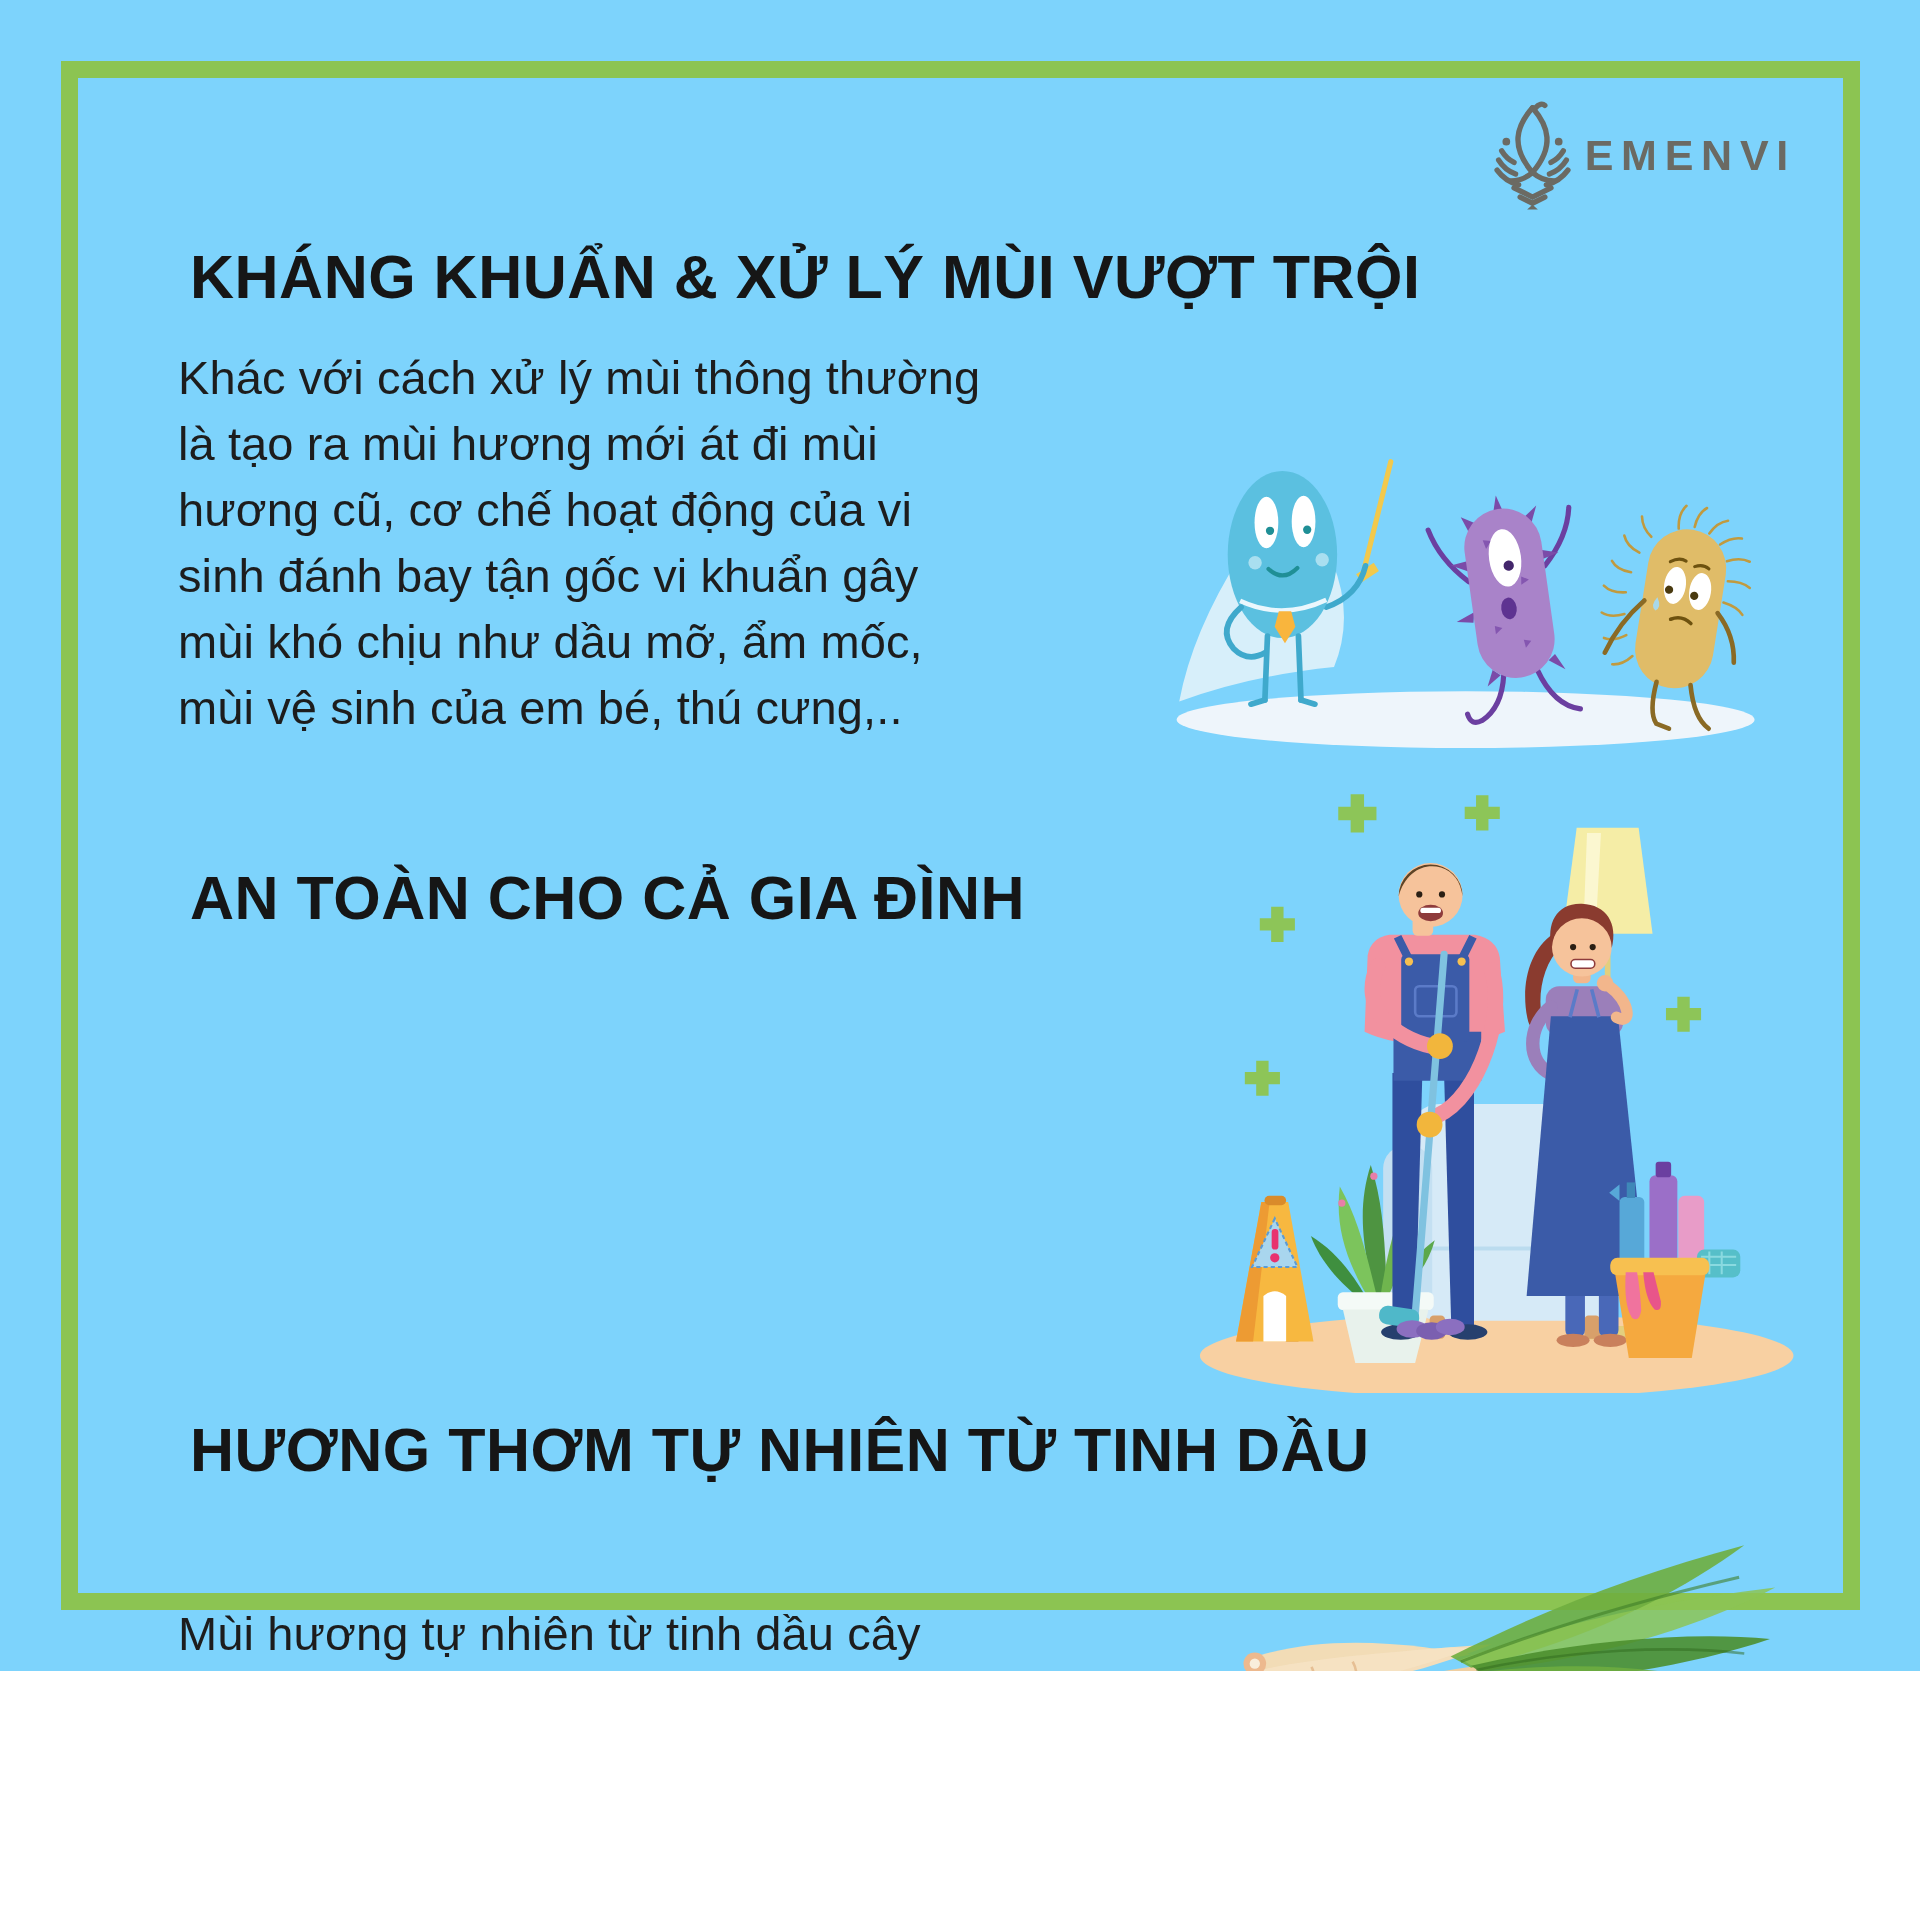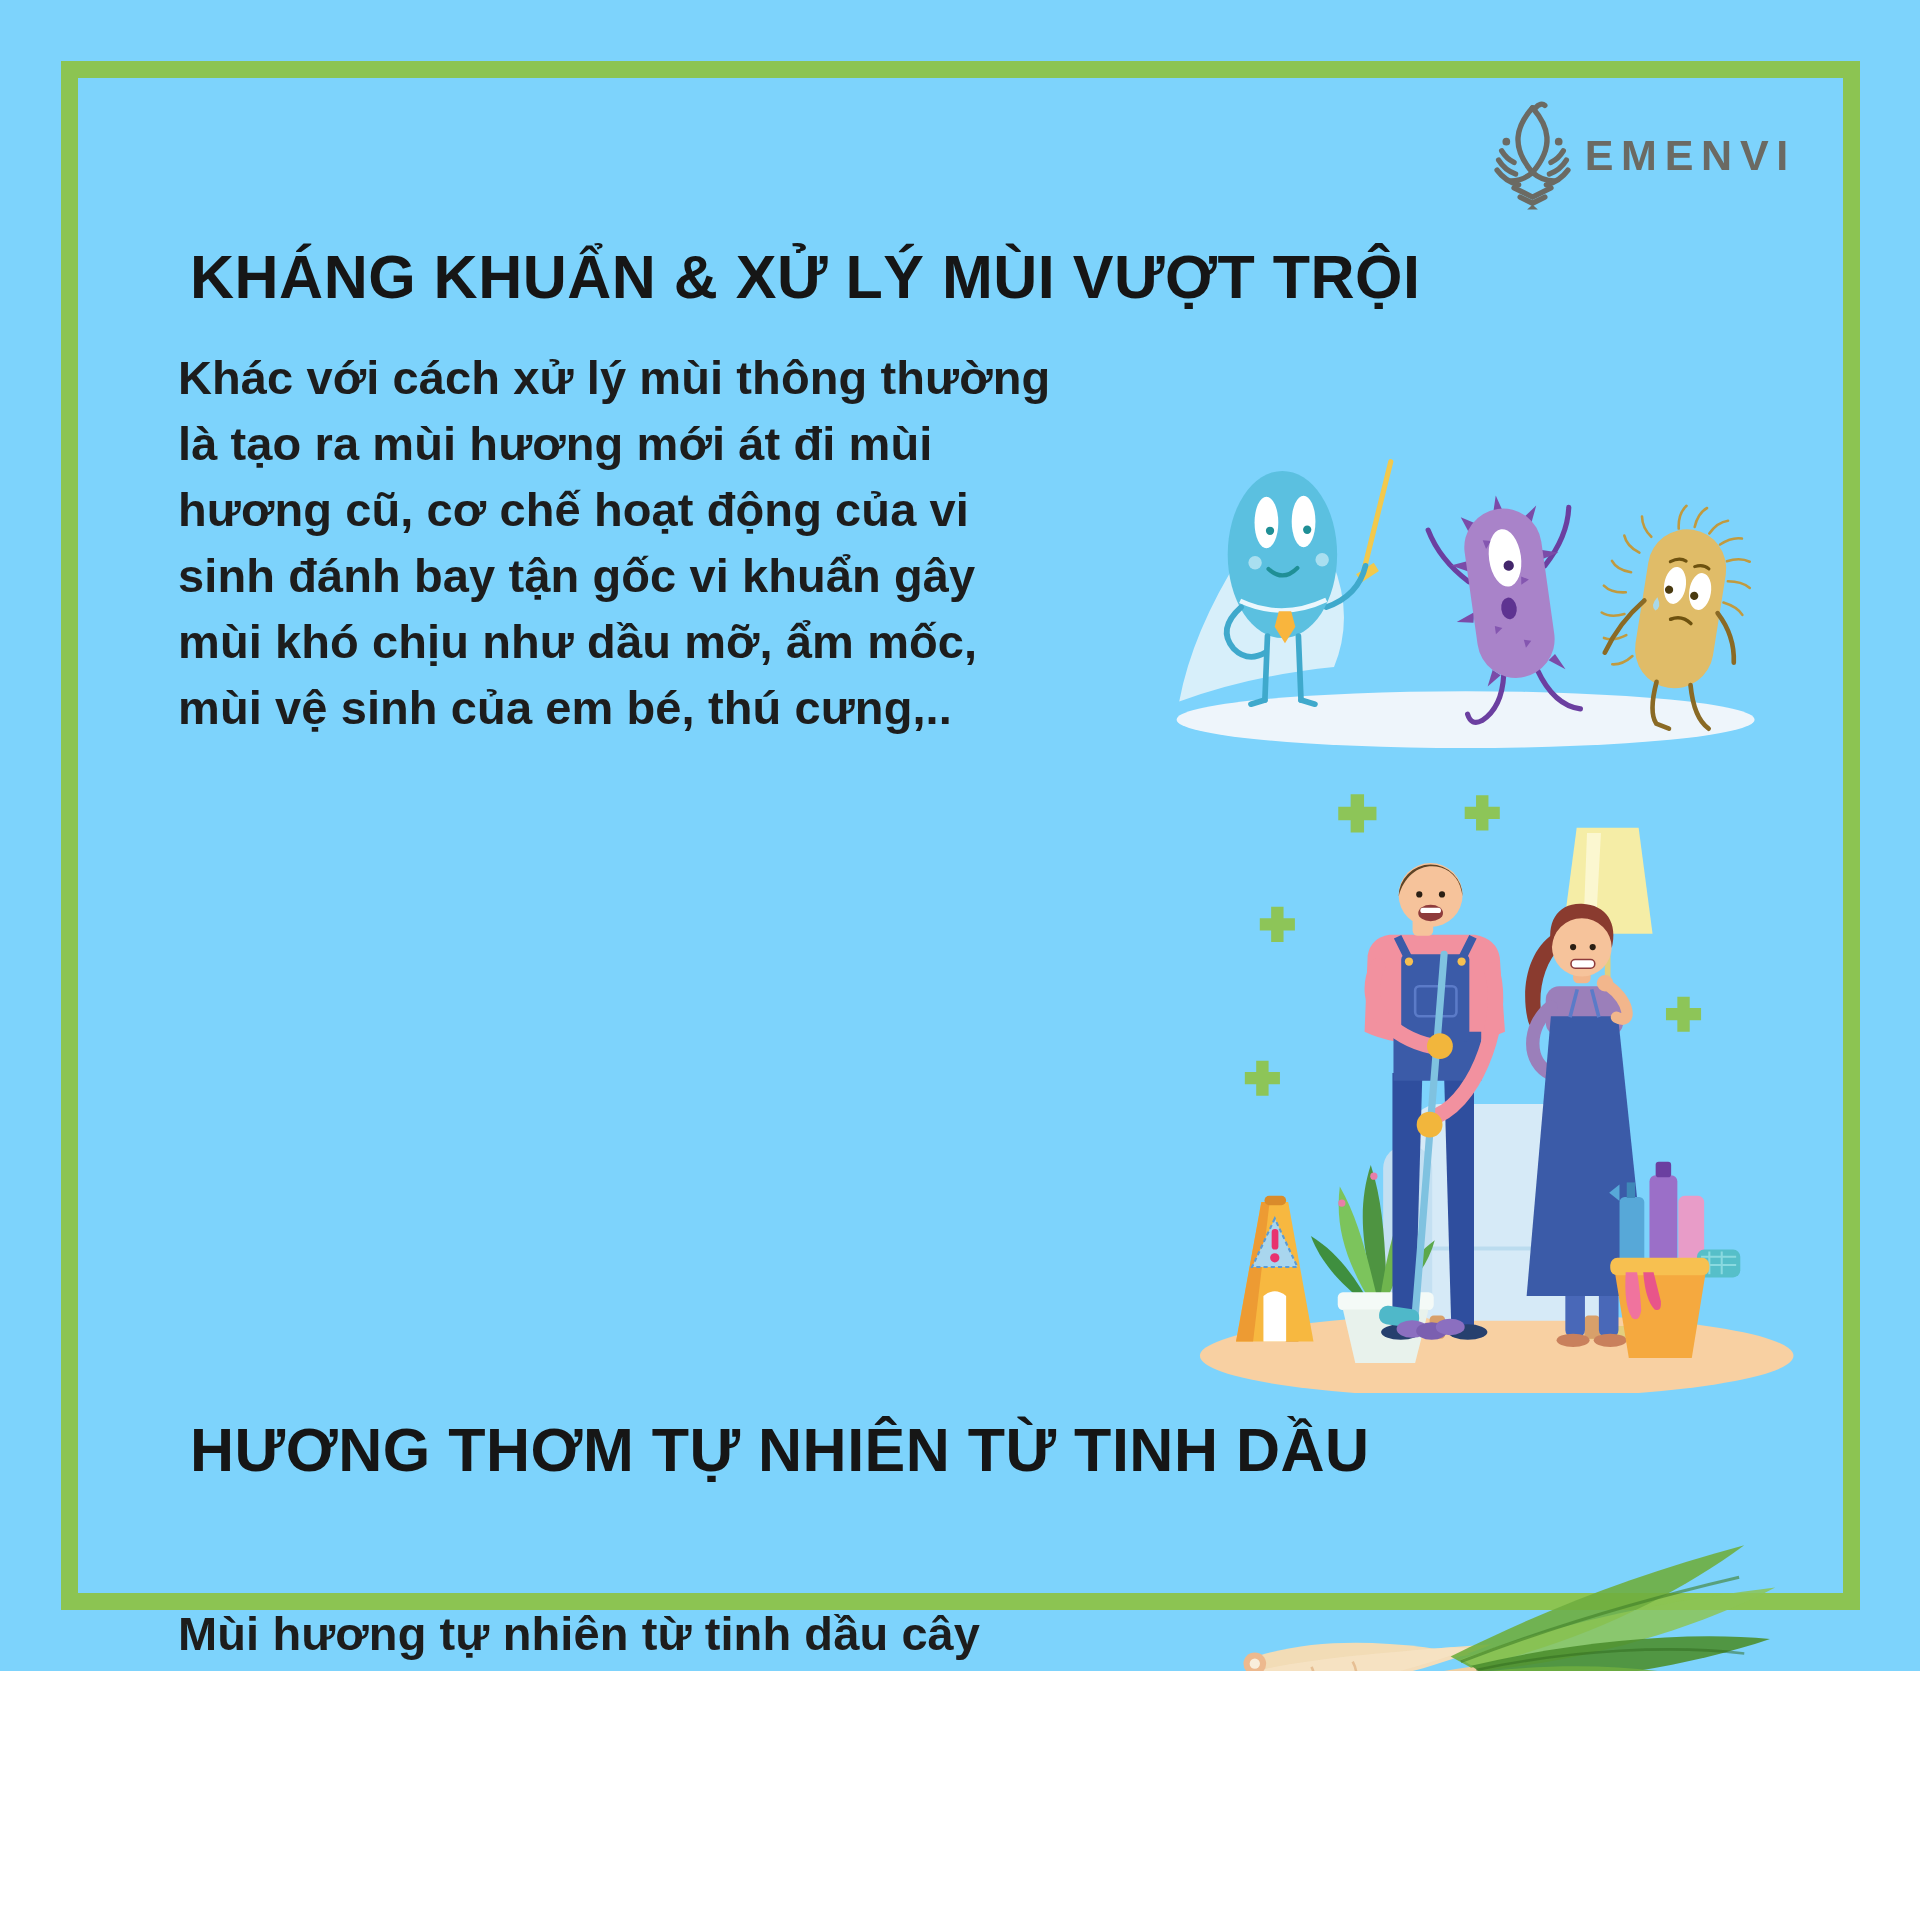--- a/index.html
+++ b/index.html
@@ -27,21 +27,21 @@
   }
   .section{position:absolute;left:178px;}
   .section h2{
     margin:12px;
     font-size:61px;line-height:1.12;font-weight:700;
     letter-spacing:0.5px;color:var(--heading-color,#161616);
     white-space:nowrap;
   }
   .section p{
     margin:0;
-    font-size:47px;line-height:66px;font-weight:700;
+    font-size:47px;line-height:66px;font-weight:400;
     color:var(--body-color,#1d1d1d);
     white-space:pre-line;
     letter-spacing:0.1px;
   }
   .illu{position:absolute;}
   .s1{top:231px;}
   .s1-body{top:345px;}
   .s2{top:852px;}
   .s2-body{top:973px;}
   .s3{top:1404px;}
@@ -165,20 +165,23 @@
       <path d="M982 348 q16 -12 30 -6 M1030 350 q16 -8 28 0" stroke="#6E520F" stroke-width="6" fill="none" stroke-linecap="round"></path>
       <path d="M1000 458 Q1020 446 1040 460" stroke="#6E520F" stroke-width="7" fill="none" stroke-linecap="round"></path>
       <path d="M968 420 q-12 18 0 26 q12 -8 0 -26" fill="#A8D8EA"></path>
       <path d="M944 430 Q902 480 884 542" stroke="#8A6A25" stroke-width="9" fill="none" stroke-linecap="round"></path>
       <path d="M1088 432 Q1128 470 1134 522" stroke="#8A6A25" stroke-width="9" fill="none" stroke-linecap="round"></path>
       <path d="M992 582 Q986 642 1004 662 L1030 668" stroke="#8A6A25" stroke-width="9" fill="none" stroke-linecap="round"></path>
       <path d="M1058 578 Q1074 640 1106 656" stroke="#8A6A25" stroke-width="9" fill="none" stroke-linecap="round"></path>
     </g>
   </svg>
 
+  <div class="section s2">
+    <h2>AN TOÀN CHO CẢ GIA ĐÌNH</h2>
+  </div>
 
   <svg class="illu" style="left:1187px;top:784px" width="671" height="609" viewBox="0 0 1300 1180">
 
     <ellipse cx="600" cy="1108" rx="575" ry="82" fill="#F8D0A2"></ellipse>
 
     <g>
       <path d="M815 290 L815 1050" stroke="#E3CF7E" stroke-width="11"></path>
       <path d="M755 85 L875 85 L902 290 L728 290 Z" fill="#F5EDA6"></path>
       <path d="M775 95 L802 95 L792 280 L768 280 Z" fill="#FBF7D0"></path>
       <path d="M778 1050 L852 1050 L862 1076 L768 1076 Z" fill="#E3CF7E"></path>

